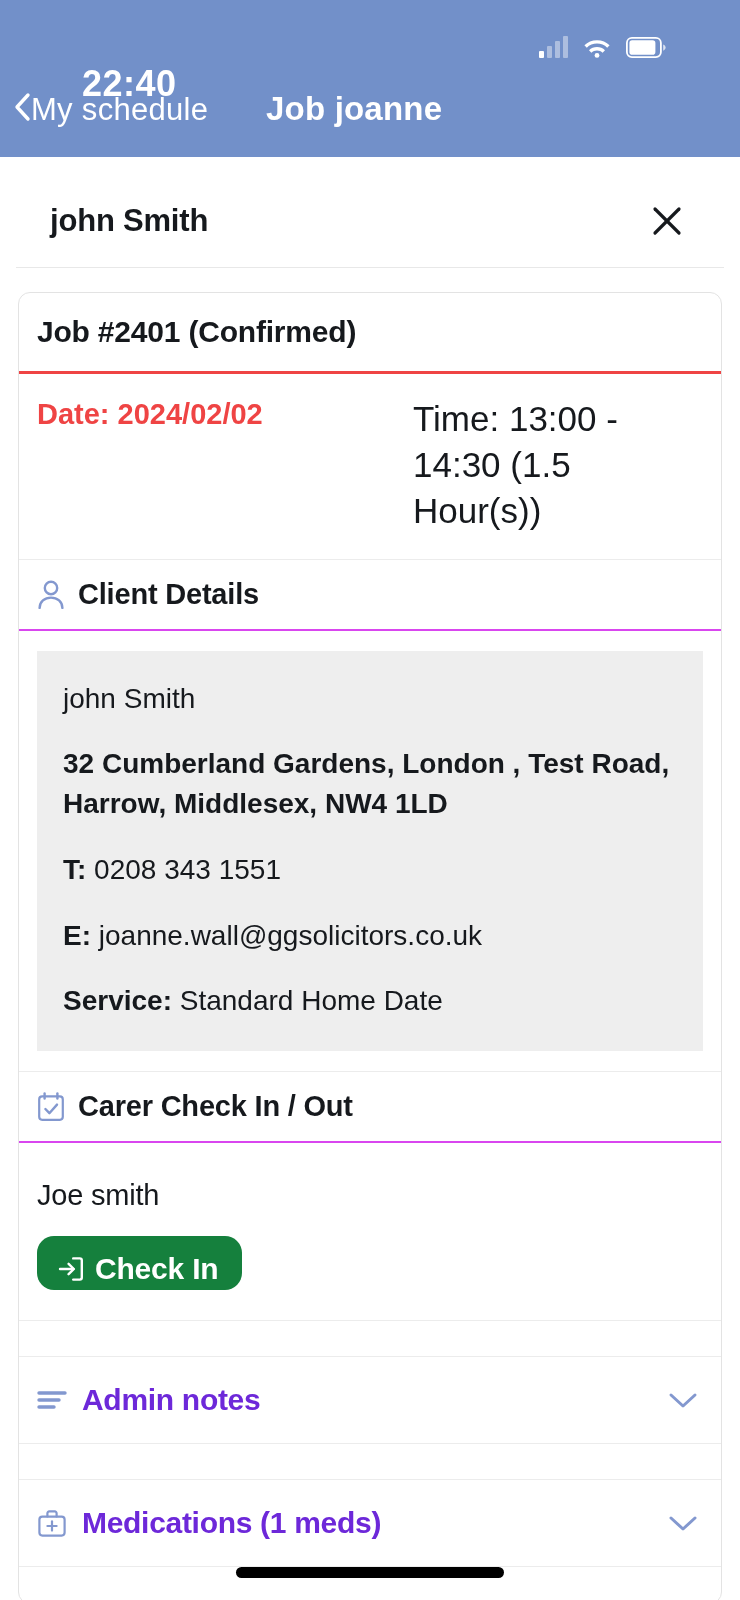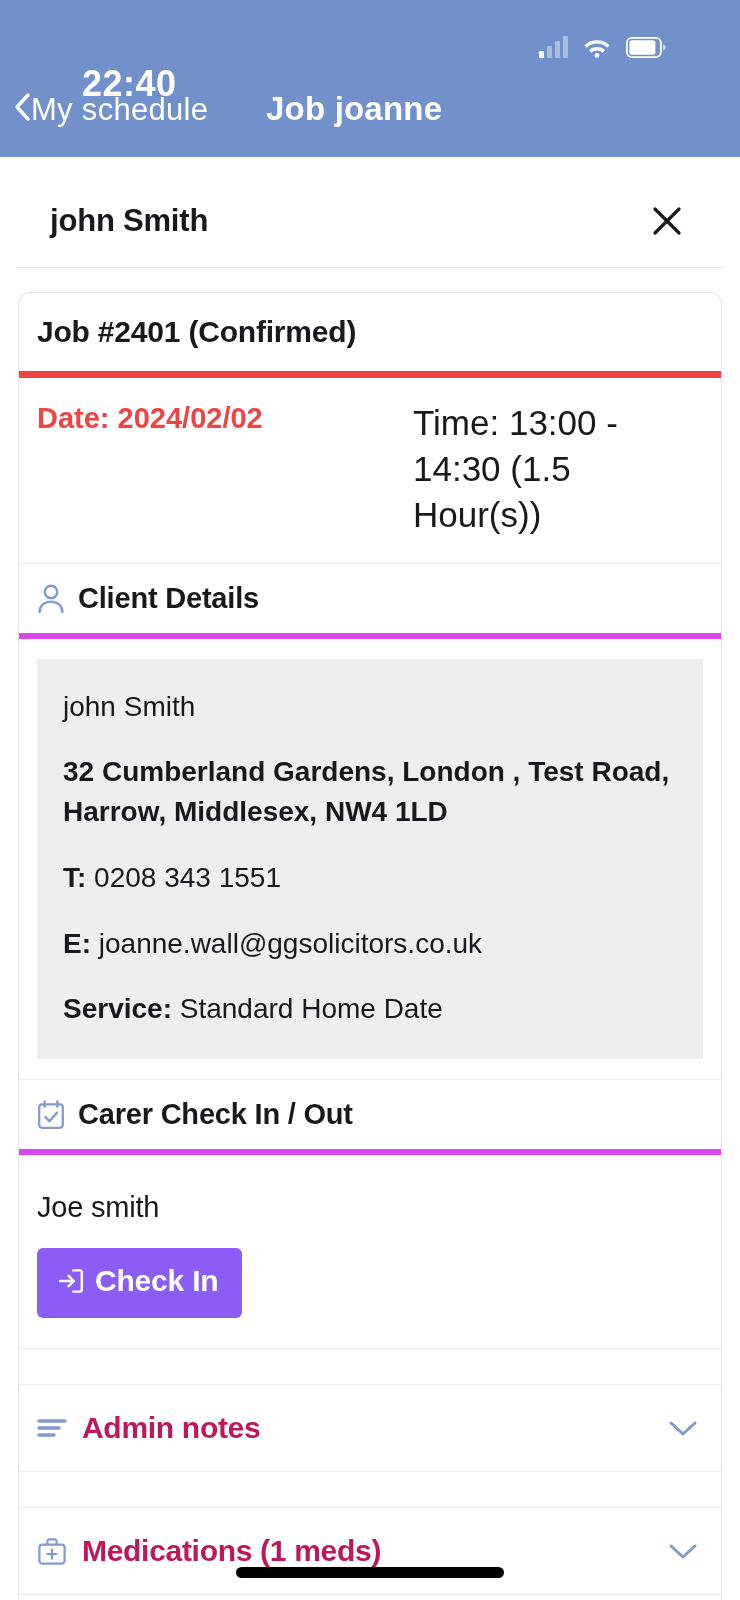--- a/index.html
+++ b/index.html
@@ -138,21 +138,21 @@
   .job-card {
     margin: 24px 18px 0 18px;
     border: 1px solid #e3e3e3;
     border-radius: 12px;
     background: #ffffff;
     overflow: hidden;
   }
 
   .card-row {
     padding: 22px 18px 22px 18px;
-    border-bottom: 7px solid #ef4444;
+    border-bottom: 3px solid #ef4444;
   }
   .card-row:last-child { border-bottom: none; }
 
   .job-title {
     font-size: 30px;
     font-weight: 700;
     color: #16191d;
     letter-spacing: -0.2px;
   }
 
@@ -177,21 +177,21 @@
     text-align: left;
     line-height: 1.32;
     max-width: 290px;
   }
 
   .section-head {
     display: flex;
     align-items: center;
     gap: 13px;
     padding: 18px 18px 18px 18px;
-    border-bottom: 6px solid #d946ef;
+    border-bottom: 2px solid #d946ef;
   }
   .section-head-label {
     font-size: 29px;
     font-weight: 700;
     color: #16191d;
     letter-spacing: -0.2px;
   }
   .sec-icon { display: block; flex: none; }
 
   
@@ -225,24 +225,24 @@
     font-size: 29px;
     color: #16191d;
     font-weight: 400;
     margin-bottom: 24px;
     letter-spacing: -0.2px;
   }
   .checkin-btn {
     display: inline-flex;
     align-items: center;
     gap: 10px;
-    background: #8b5cf6;
+    background: #15803d;
     border: none;
-    border-radius: 6px;
-    padding: 16px 24px 20px 20px;
+    border-radius: 17px;
+    padding: 16px 24px 4px 20px;
     cursor: pointer;
   }
   .checkin-btn-label {
     font-size: 30px;
     font-weight: 700;
     color: #ffffff;
     letter-spacing: -0.2px;
   }
   .signin-icon { display: block; flex: none; }
 
@@ -256,21 +256,21 @@
     cursor: pointer;
   }
   .accordion-left {
     display: flex;
     align-items: center;
     gap: 15px;
   }
   .accordion-label {
     font-size: 30px;
     font-weight: 700;
-    color: #be185d;
+    color: #6d28d9;
     letter-spacing: -0.3px;
   }
   .chev-down { display: block; flex: none; }
 
   .accordion-spacer {
     height: 36px;
     border-bottom: 1px solid #ececec;
   }
 
   

